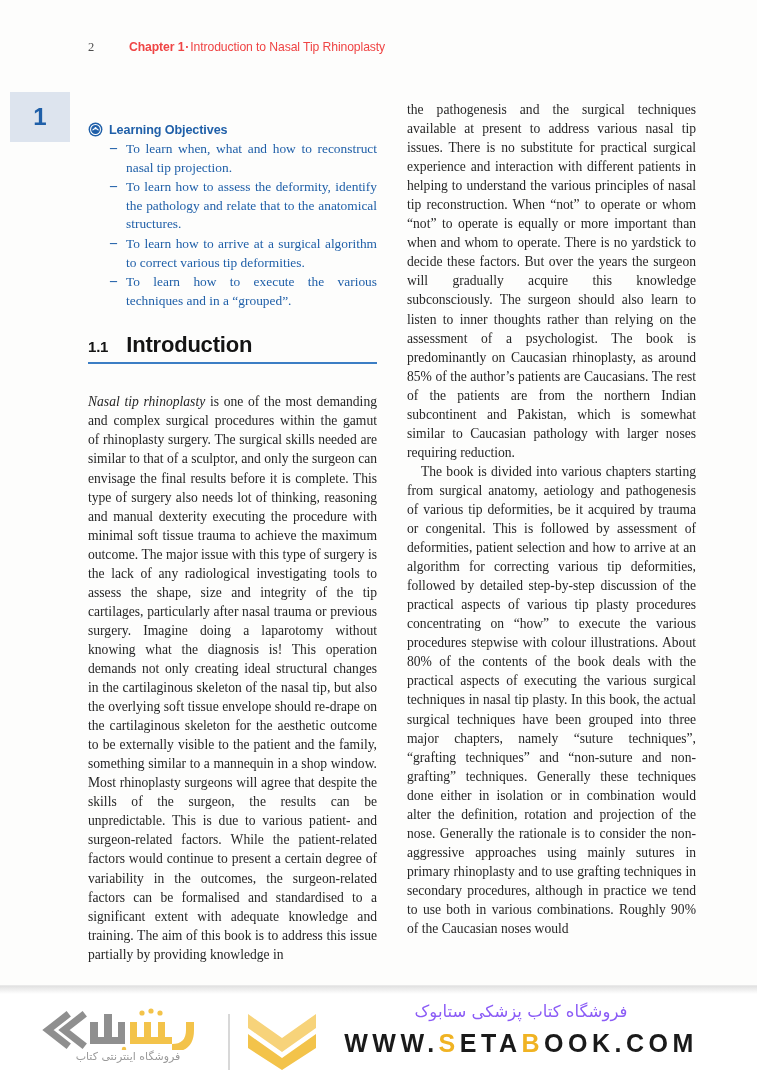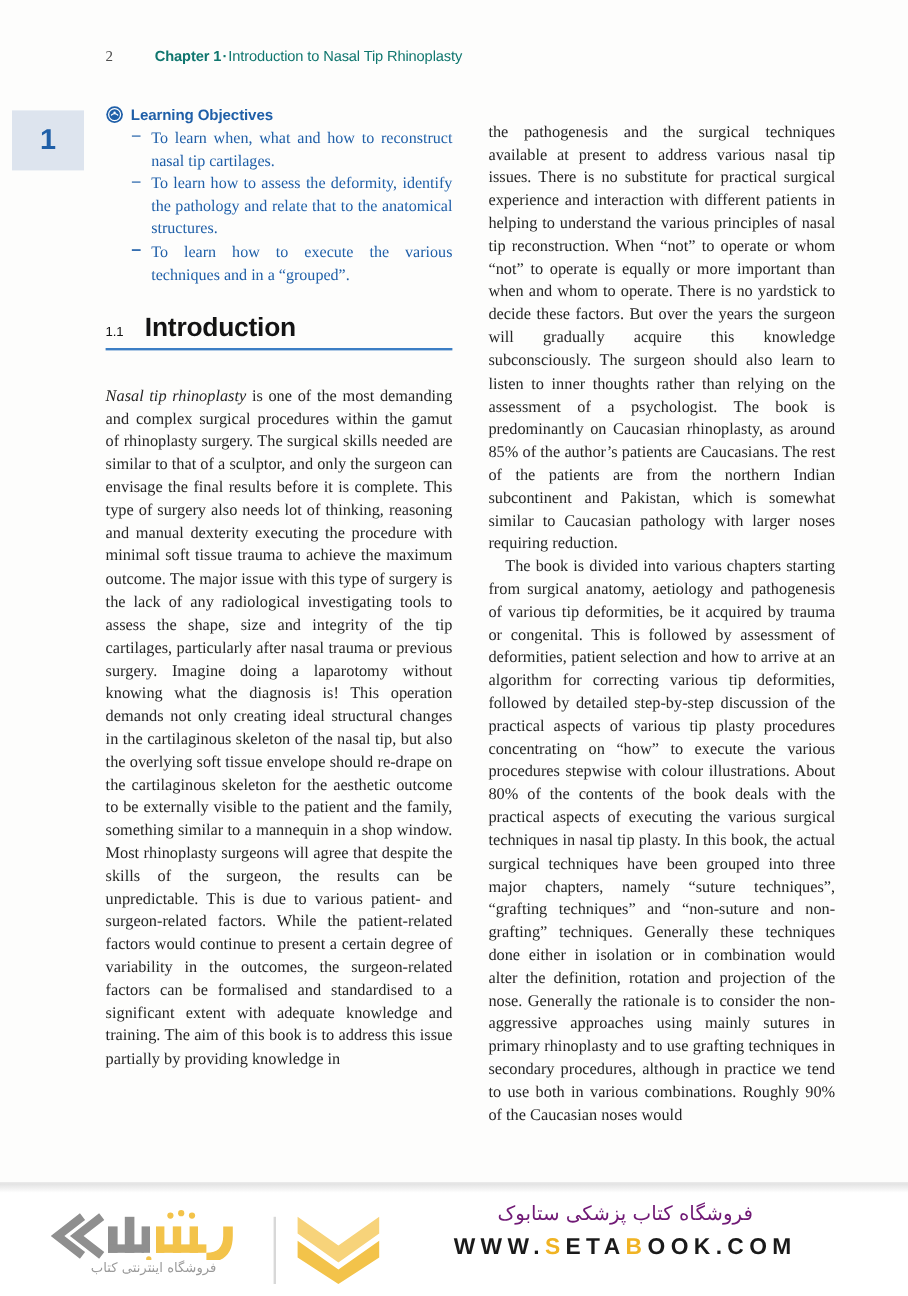--- a/index.html
+++ b/index.html
@@ -36,21 +36,21 @@
     left: 88px; top: 0;
     font-size: 12.5px;
     color: #4d4d4d;
     font-family: "Liberation Serif", serif;
   }
   #head-text {
     position: absolute;
     left: 129px; top: 0;
     font-family: "Liberation Sans", sans-serif;
     font-size: 12.2px;
-    color: #0f766e;
+    color: #ef4444;
     letter-spacing: -0.1px;
     white-space: nowrap;
   }
   #head-text .chap {
     font-weight: bold;
   }
   #head-text .sep {
     font-weight: bold;
     padding: 0 1px;
   }
@@ -86,20 +86,21 @@
 
   
   #learning-objectives {
     margin-bottom: 18px;
   }
   #lo-header {
     display: flex;
     align-items: center;
     gap: 6px;
     margin-bottom: 3px;
+    margin-top: 34px;
   }
   #lo-icon {
     width: 15px;
     height: 15px;
     flex: 0 0 15px;
     display: block;
   }
   #lo-title {
     font-family: "Liberation Sans", sans-serif;
     font-size: 12.6px;
@@ -137,22 +138,22 @@
     margin-bottom: 0;
   }
   #section-head-row {
     display: flex;
     align-items: baseline;
     gap: 18px;
     font-family: "Liberation Sans", sans-serif;
     color: #141414;
   }
   #section-number {
-    font-size: 11px;
-    font-weight: normal;
+    font-size: 15px;
+    font-weight: bold;
     letter-spacing: -0.2px;
   }
   #section-title {
     font-size: 22px;
     font-weight: bold;
     letter-spacing: -0.2px;
   }
   #section-rule {
     margin-top: 4px;
     height: 2px;
@@ -247,28 +248,28 @@
     position: absolute;
     right: 26px;
     top: 6px;
     width: 420px;
     text-align: center;
   }
   #footer-fa {
     direction: rtl;
     font-family: "DejaVu Sans", sans-serif;
     font-size: 16.5px;
-    color: #701a75;
+    color: #8b5cf6;
     line-height: 1.5;
     white-space: nowrap;
   }
   #footer-url {
     margin-top: 4px;
     font-family: "Liberation Sans", sans-serif;
-    font-size: 19px;
+    font-size: 25px;
     font-weight: bold;
     letter-spacing: 4.5px;
     color: #1a1a1a;
     white-space: nowrap;
   }
   #footer-url .hl { color: #f0b323; }
 </style>
 </head>
 <body>
 
@@ -291,23 +292,23 @@
       <div id="lo-header">
         <svg id="lo-icon" viewBox="0 0 16 16">
           <circle cx="8" cy="8" r="7.4" fill="#1f5fa8"></circle>
           <circle cx="8" cy="8" r="5.3" fill="none" stroke="#ffffff" stroke-width="1.1"></circle>
           <path d="M5.2 8.4 q2.8 -2.6 5.6 0" fill="none" stroke="#ffffff" stroke-width="1.1" stroke-linecap="round"></path>
           <circle cx="8" cy="6.4" r="1.05" fill="#ffffff"></circle>
         </svg>
         <span id="lo-title">Learning Objectives</span>
       </div>
       <ul id="lo-list">
-        <li><span class="dash">–</span><span>To learn when, what and how to reconstruct nasal tip cartilages.</span></li>
+        <li><span class="dash">–</span><span>To learn when, what and how to reconstruct nasal tip projection.</span></li>
         <li><span class="dash">–</span><span>To learn how to assess the deformity, identify the pathology and relate that to the anatomical structures.</span></li>
-        <li><span class="dash">–</span></li>
+        <li><span class="dash">–</span><span>To learn how to arrive at a surgical algorithm to correct various tip deformities.</span></li>
         <li><span class="dash">–</span><span>To learn how to execute the various techniques and in a “grouped”.</span></li>
       </ul>
     </div>
 
     <div id="section-head">
       <div id="section-head-row">
         <span id="section-number">1.1</span>
         <span id="section-title">Introduction</span>
       </div>
       <div id="section-rule"></div>

